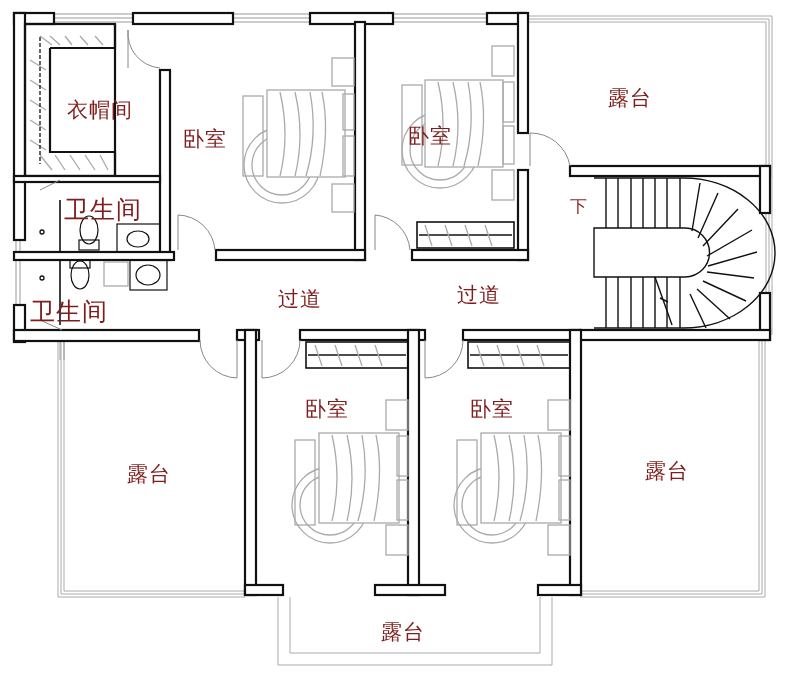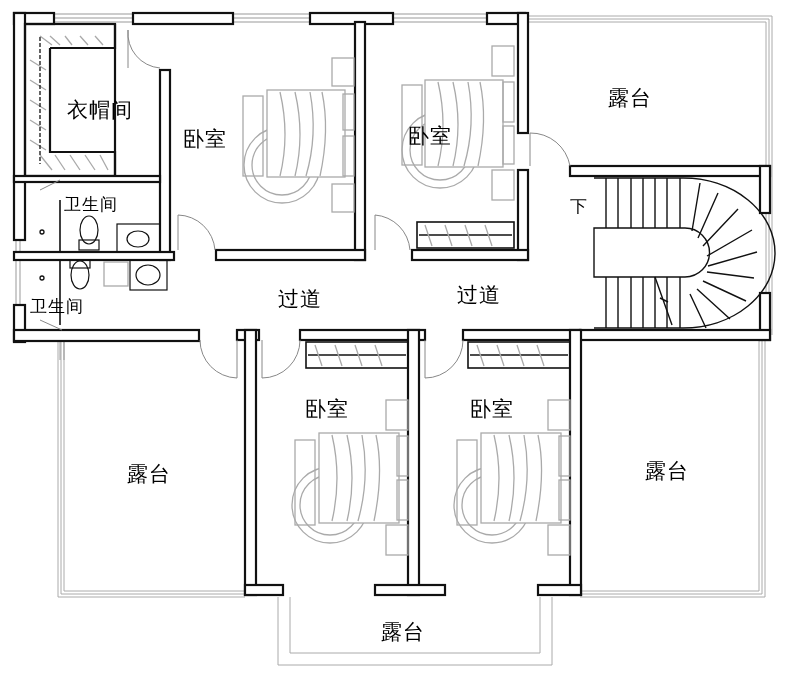--- a/index.html
+++ b/index.html
@@ -5,22 +5,22 @@
   html,body{margin:0;padding:0;background:#fff;}
   body{width:789px;height:684px;position:relative;overflow:hidden;font-family:"DejaVu Sans",sans-serif;}
   svg{position:absolute;left:0;top:0;}
   .wall{fill:#fff;stroke:#111;stroke-width:2.2;}
   .win{fill:none;stroke:#999;stroke-width:1;}
   .rail{fill:none;stroke:#aaa;stroke-width:1;}
   .door{fill:none;stroke:#888;stroke-width:1;}
   .furn{fill:none;stroke:#aaa;stroke-width:1.3;}
   .furnd{fill:none;stroke:#111;stroke-width:1.6;}
   .stair{fill:none;stroke:#111;stroke-width:1.4;}
-  .label{position:absolute;font-size:21px;color:#000000;white-space:nowrap;letter-spacing:1px;}
-  .label.sm{font-size:17px;}
+  .label{position:absolute;font-size:21px;color:#7f1d1d;white-space:nowrap;letter-spacing:1px;}
+  .label.sm{font-size:25px;}
 </style>
 </head>
 <body>
 
 <svg width="789" height="684" viewBox="0 0 789 684">
 
   <g>
     <path class="rail" d="M525 16 H772 V335"></path>
     <path class="rail" d="M525 19 H769 V335"></path>
     <path class="rail" d="M525 22 H766 V335"></path>

